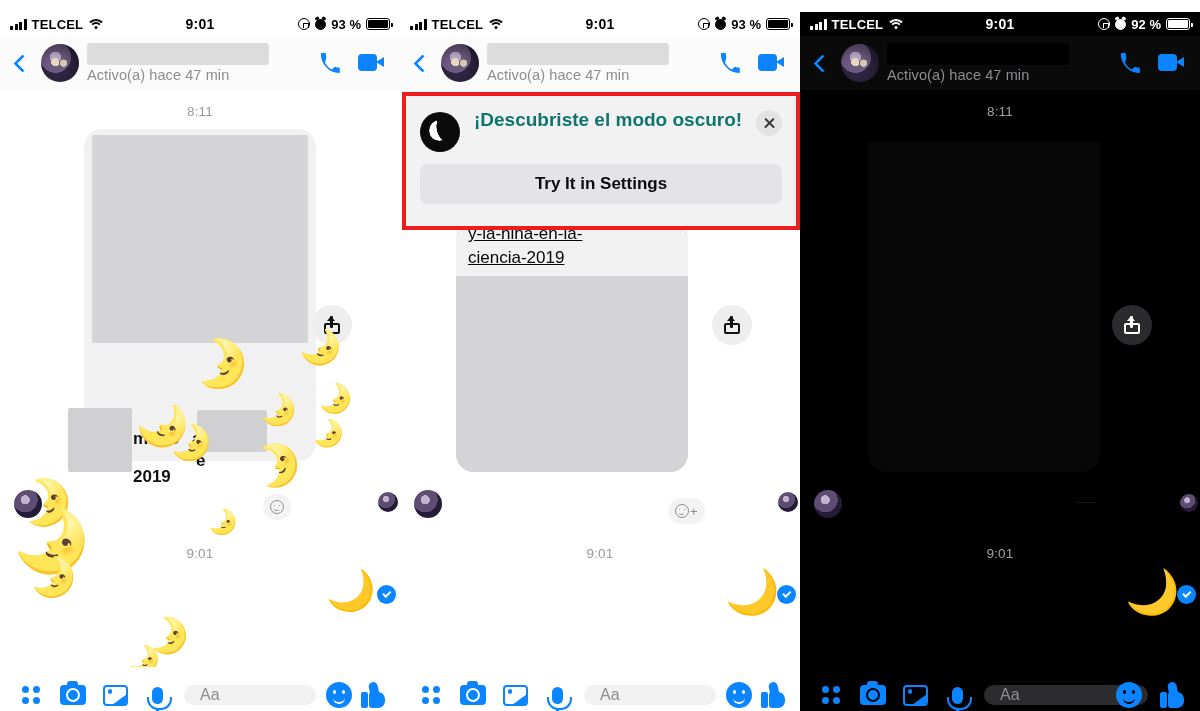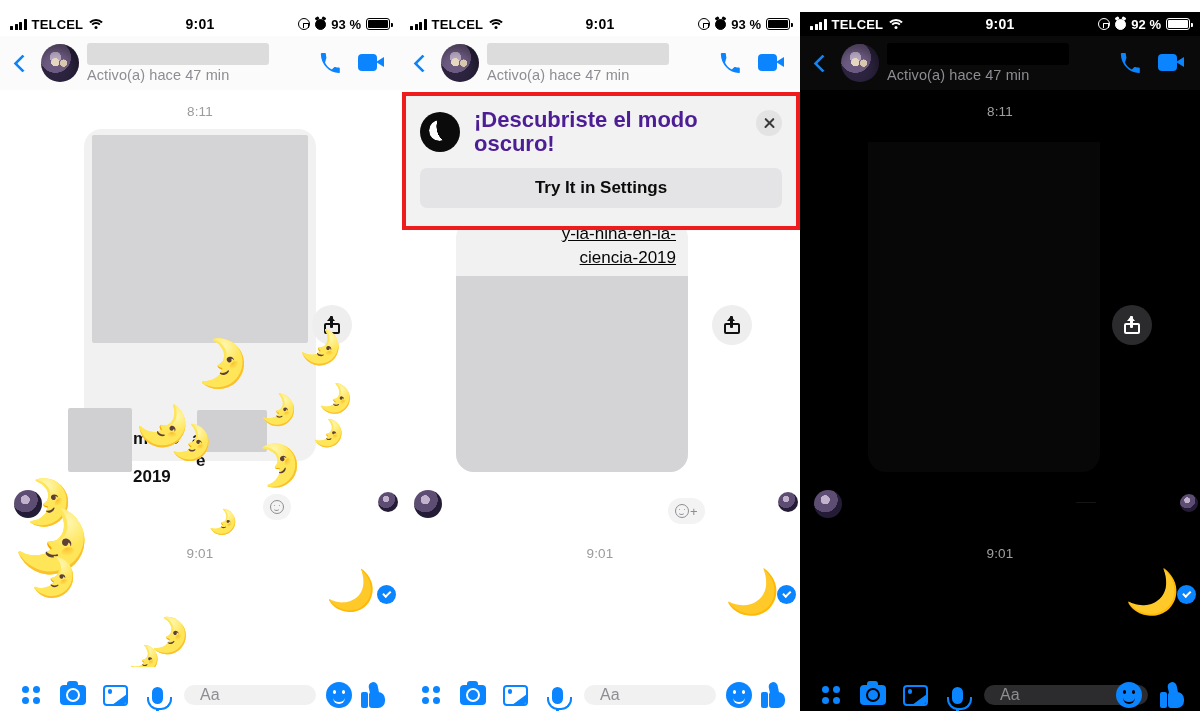--- a/index.html
+++ b/index.html
@@ -96,21 +96,21 @@
 
   
   .thread { position: relative; height: calc(711px - 24px - 54px - 56px); overflow: hidden; }
   .ts { text-align: center; font-size: 13.5px; color: #9b9b9f; margin: 14px 0 10px; letter-spacing:.2px;}
   .dark .ts { color: #a0a0a4; }
 
   .msg-row { display: flex; justify-content: center; position: relative; }
   .card {
     width: 232px; border-radius: 18px; overflow: hidden; position: relative;
   }
-  .light .card { background: #f1f1f2; text-align: right; }
+  .light .card { background: #f1f1f2; }
   .card-link {
     font-size: 17px; line-height: 24px; padding: 2px 12px 6px; color: #050505;
     text-decoration: underline; word-break: break-all;
   }
   .card-img { height: 196px; }
   .light .card-img { background: #d4d4d6; }
   .card-body { padding: 10px 12px 12px; }
   .card-title { font-size: 16.5px; line-height: 20px; font-weight: bold; color: #050505; }
   .card-domain { font-size: 14.5px; color: #8d8d92; margin-top: 4px; }
 
@@ -207,21 +207,21 @@
     border: 4px solid #ee1c1c; z-index: 20; }
   .dm-card { position: absolute; left: 6px; top: 84px; width: 390px; height: 130px;
     background: #f2f2f3; z-index: 19; padding: 12px 14px 0; }
   .dm-top { display: flex; gap: 14px; }
   .moon-badge { width: 40px; height: 40px; border-radius: 50%; background: #0b0b0b;
     flex: none; position: relative; margin-top: 4px; }
   .moon-badge::after { content:""; position:absolute; left:9px; top:8px; width:21px; height:21px;
     border-radius: 50%; background: #fff;
     -webkit-mask-image: radial-gradient(circle at 125% 30%, transparent 62%, #000 63%);
     mask-image: radial-gradient(circle at 125% 30%, transparent 62%, #000 63%); }
-  .dm-title { font-size: 22px; font-weight: bold; color: #4c1d95; line-height: 24px; }
+  .dm-title { font-size: 19px; font-weight: bold; color: #0f766e; line-height: 24px; }
   .dm-sub { font-size: 15.5px; color: #79797e; line-height: 20px; margin-top: 2px; }
   .dm-close { position: absolute; right: 14px; top: 14px; width: 26px; height: 26px;
     border-radius: 50%; background: #e3e3e4; display:flex; align-items:center; justify-content:center;
     cursor: pointer; }
   .dm-close span { position: relative; width: 13px; height: 13px; }
   .dm-close span::before, .dm-close span::after { content:""; position:absolute; left:0; top:5.5px;
     width:13px; height:2.4px; background:#3a3a3c; border-radius:2px; }
   .dm-close span::before { transform: rotate(45deg); }
   .dm-close span::after  { transform: rotate(-45deg); }
   .dm-cta { margin-top: 12px; height: 40px; background: #e4e4e6; border-radius: 7px;

